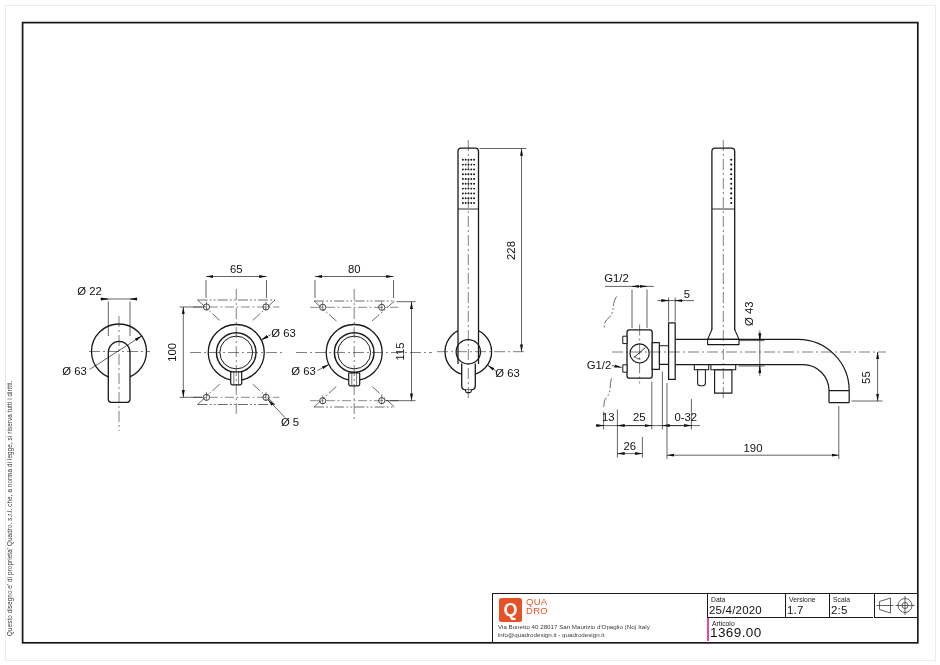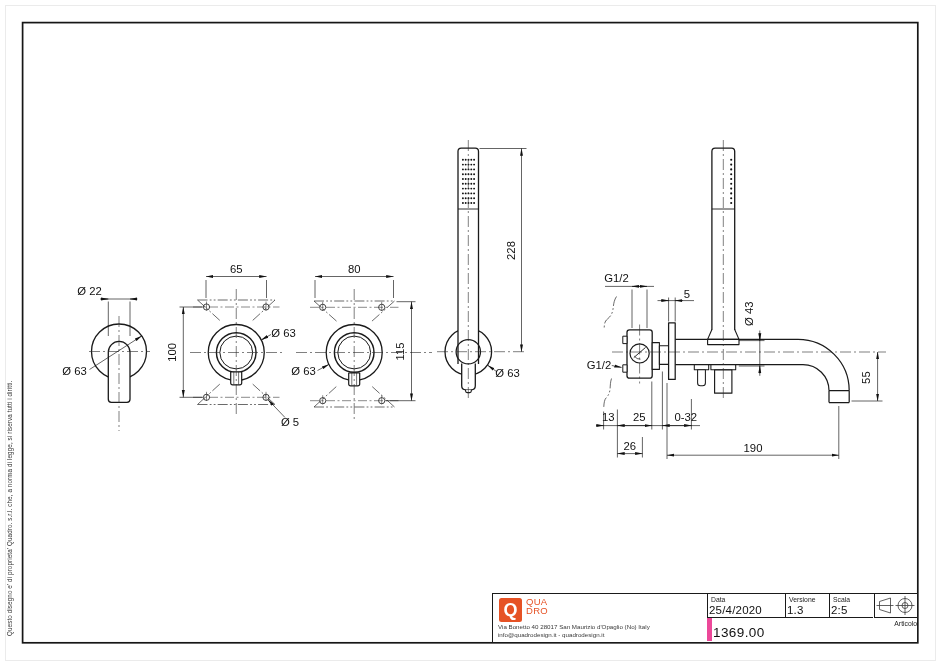--- a/index.html
+++ b/index.html
@@ -298,38 +298,38 @@
       </div>
     </div>
 
     <div class="cell" style="left:214px;top:0;width:78px;height:24px;border-left:1px solid #1a1a1a;border-bottom:1px solid #1a1a1a;">
       <div class="hdr">Data</div>
       <div class="val">25/4/2020</div>
     </div>
 
     <div class="cell" style="left:292px;top:0;width:44px;height:24px;border-left:1px solid #1a1a1a;border-bottom:1px solid #1a1a1a;">
       <div class="hdr">Versione</div>
-      <div class="val">1.3</div>
+      <div class="val">1.7</div>
     </div>
 
     <div class="cell" style="left:336px;top:0;width:44px;height:24px;border-left:1px solid #1a1a1a;border-bottom:1px solid #1a1a1a;">
       <div class="hdr">Scala</div>
       <div class="val">2:5</div>
     </div>
 
     <div class="cell" style="left:380.5px;top:0;width:43px;height:24px;border-left:1px solid #1a1a1a;border-bottom:1px solid #1a1a1a;">
       <svg width="43" height="23" viewBox="0 0 43 23">
         <g stroke="#3a3a3a" stroke-width="0.8" fill="none">
           <path d="M4.5,7.5 L4.5,15.5 L15.5,19 L15.5,4 Z"></path>
           <path d="M1.5,11.5 H18.5"></path>
           <circle cx="30" cy="11.5" r="7"></circle>
           <circle cx="30" cy="11.5" r="3"></circle>
           <path d="M30,2 V21 M20.5,11.5 H39.5"></path>
         </g>
       </svg>
     </div>
 
-    <div class="cell" style="left:214px;top:24px;width:210px;height:23px;border-left:5px solid #ec4899;text-align:right;">
+    <div class="cell" style="left:214px;top:24px;width:210px;height:23px;border-left:2px solid #ec4899;">
       <div class="hdr">Articolo</div>
       <div class="val" style="font-size:13.5px;letter-spacing:.4px;">1369.00</div>
     </div>
   </div>
 </div>
 
 </body></html>

